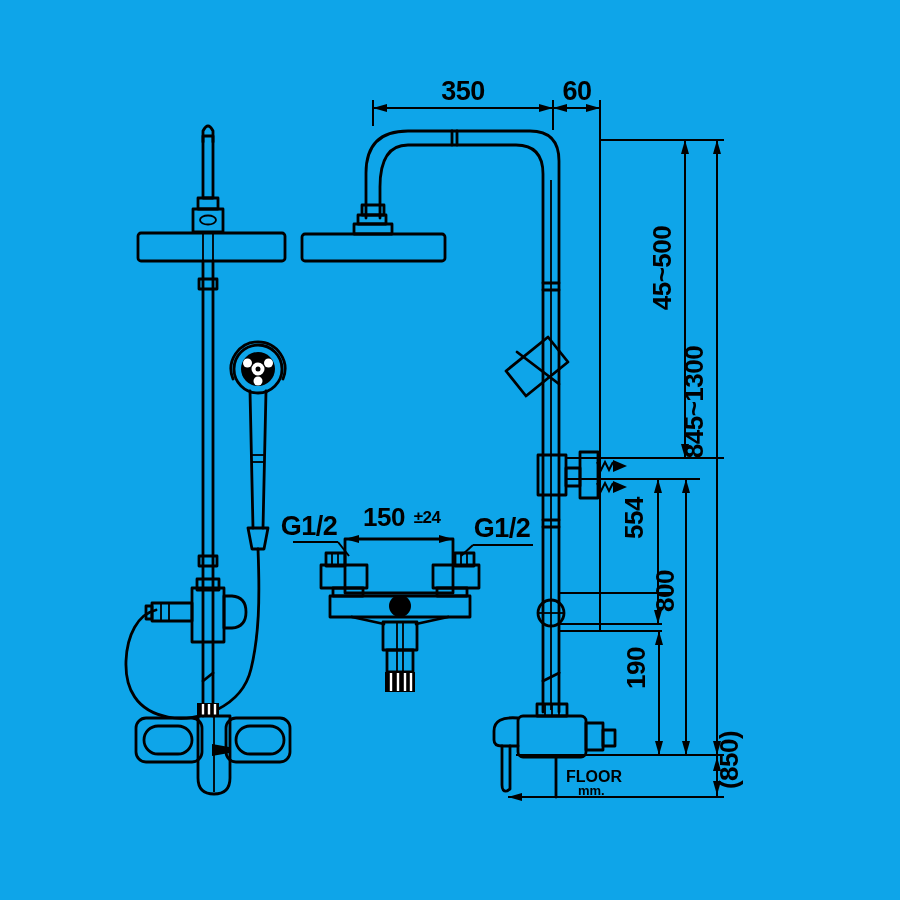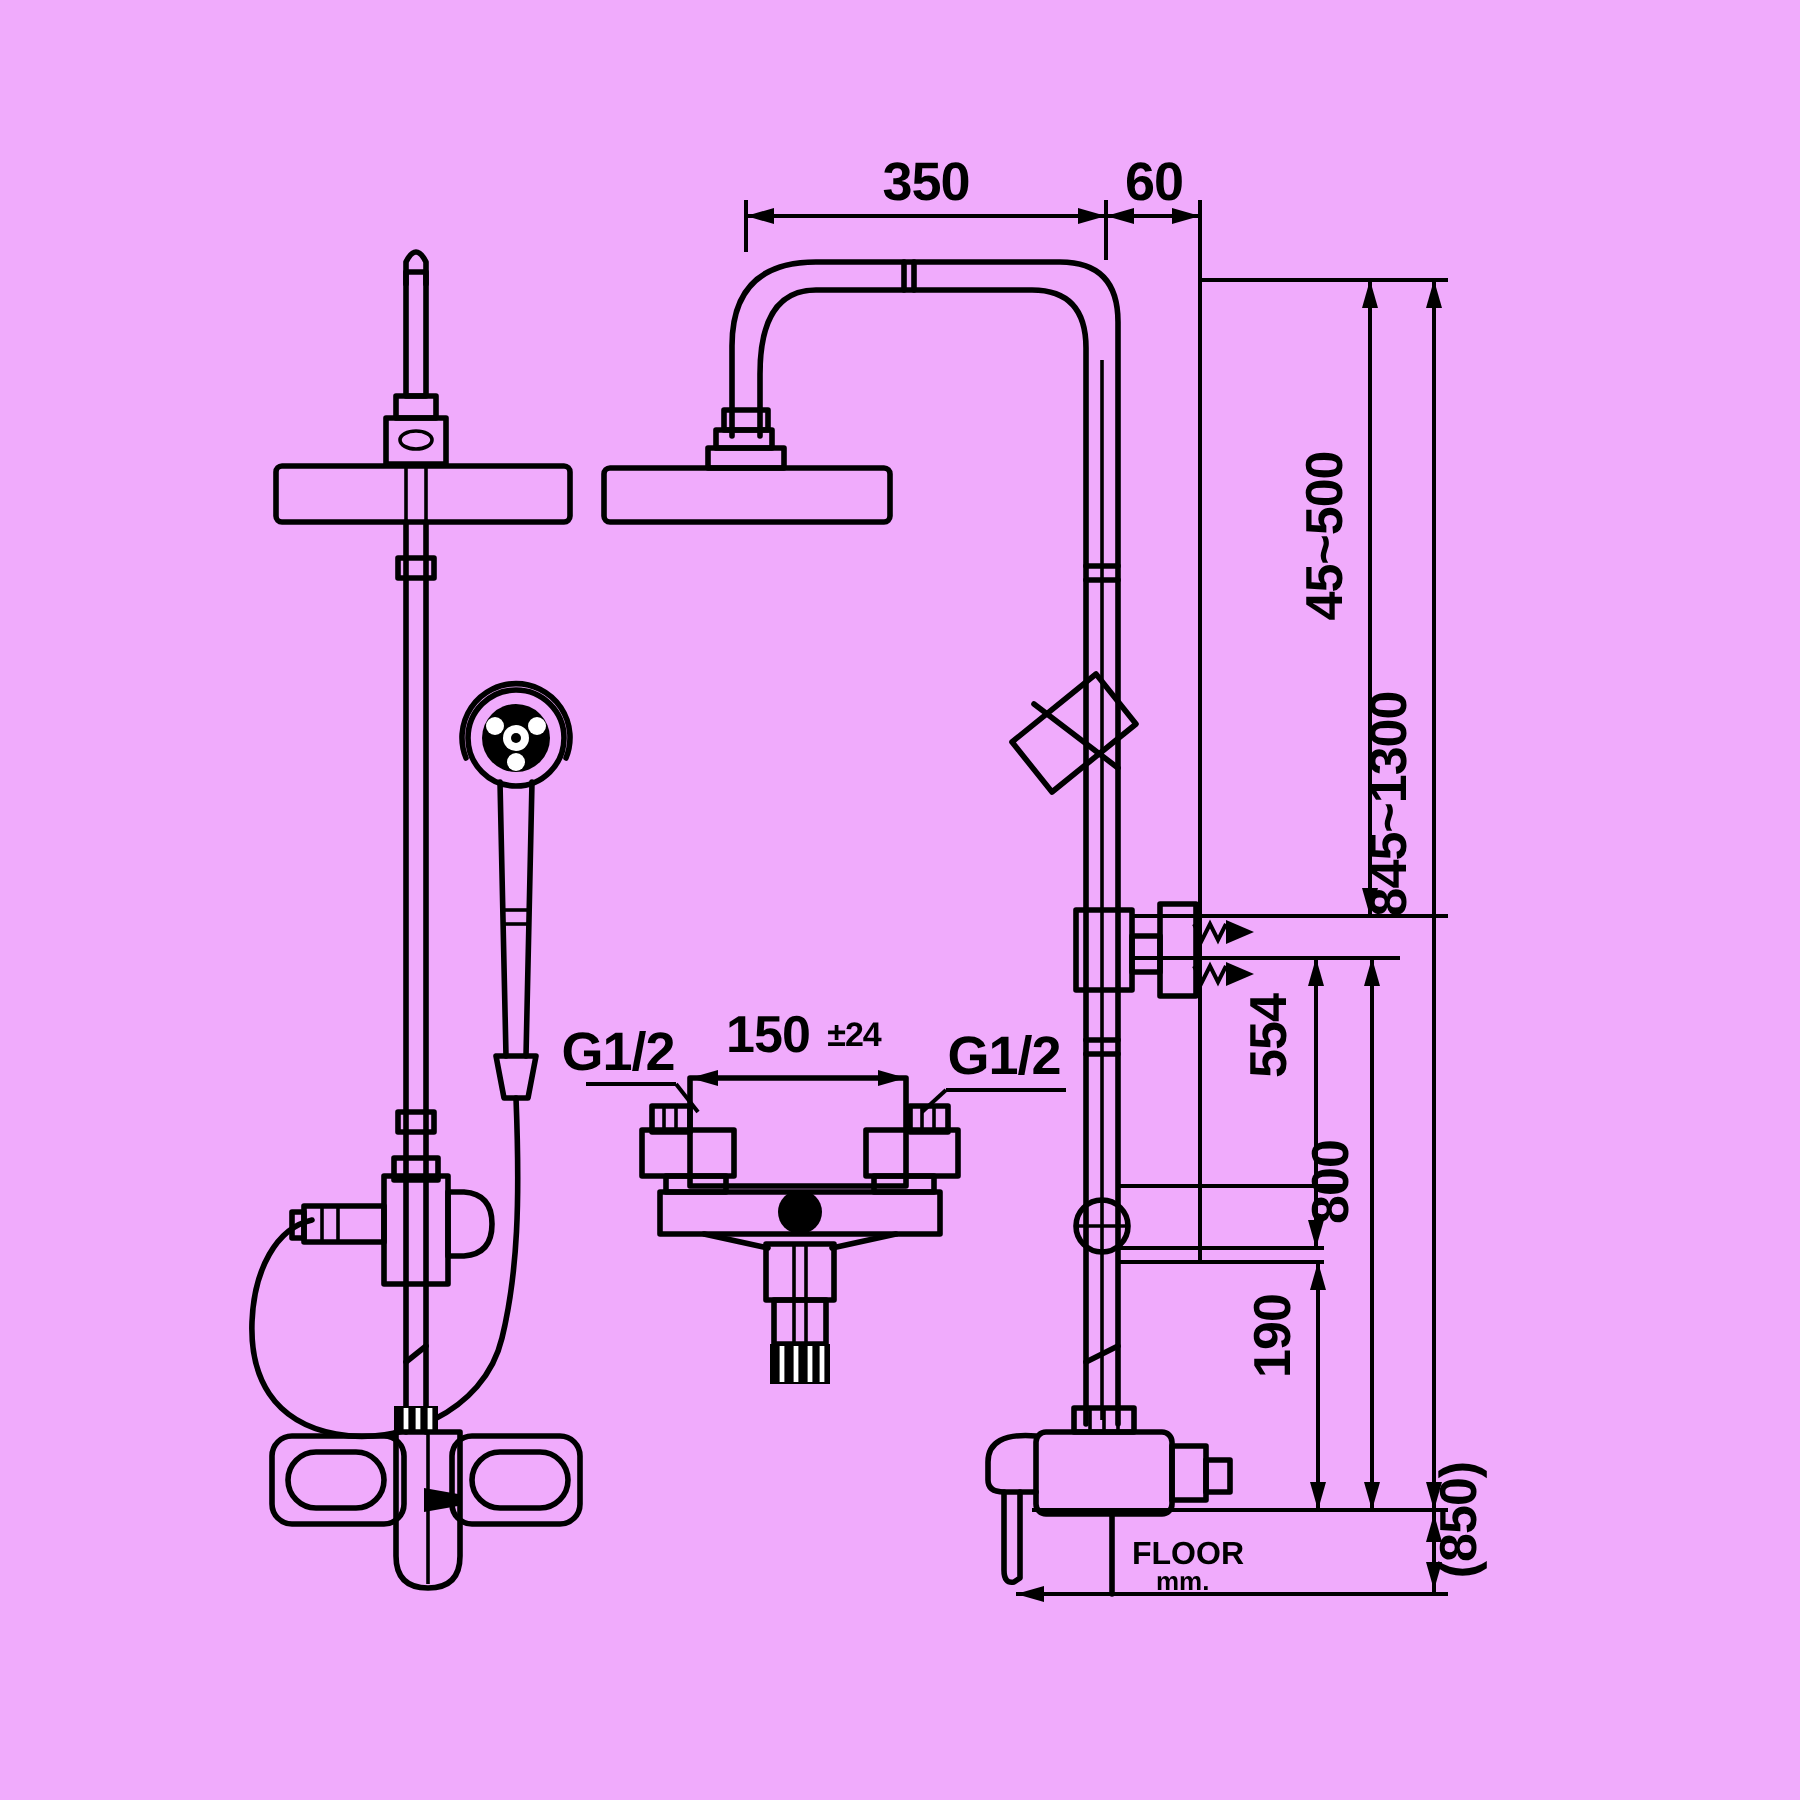--- a/index.html
+++ b/index.html
@@ -1,16 +1,16 @@
 <!DOCTYPE html>
 <html><head>
 <meta charset="utf-8">
 <style>
   html,body{margin:0;padding:0;background:#ffffff;}
-  .page{width:900px;height:900px;background:#f0abfc;position:relative;overflow:hidden;}
+  .page{width:900px;height:900px;background:#0ea5e9;position:relative;overflow:hidden;}
   svg{display:block;}
   text{font-family:"Liberation Sans",sans-serif;font-weight:bold;fill:#000;letter-spacing:-0.5px;}
   .dim-text{font-size:26px;}
   .dim-text-lg{font-size:27px;}
   .dim-text-sm{font-size:17px;}
   .floor-text{font-size:16px;letter-spacing:0;}
   .mm-text{font-size:13px;letter-spacing:0;}
   .part{stroke:#000;stroke-width:2.8;fill:none;stroke-linejoin:round;stroke-linecap:round;}
   .part-thin{stroke:#000;stroke-width:1.8;fill:none;}
   .dim{stroke:#000;stroke-width:2;fill:none;}

